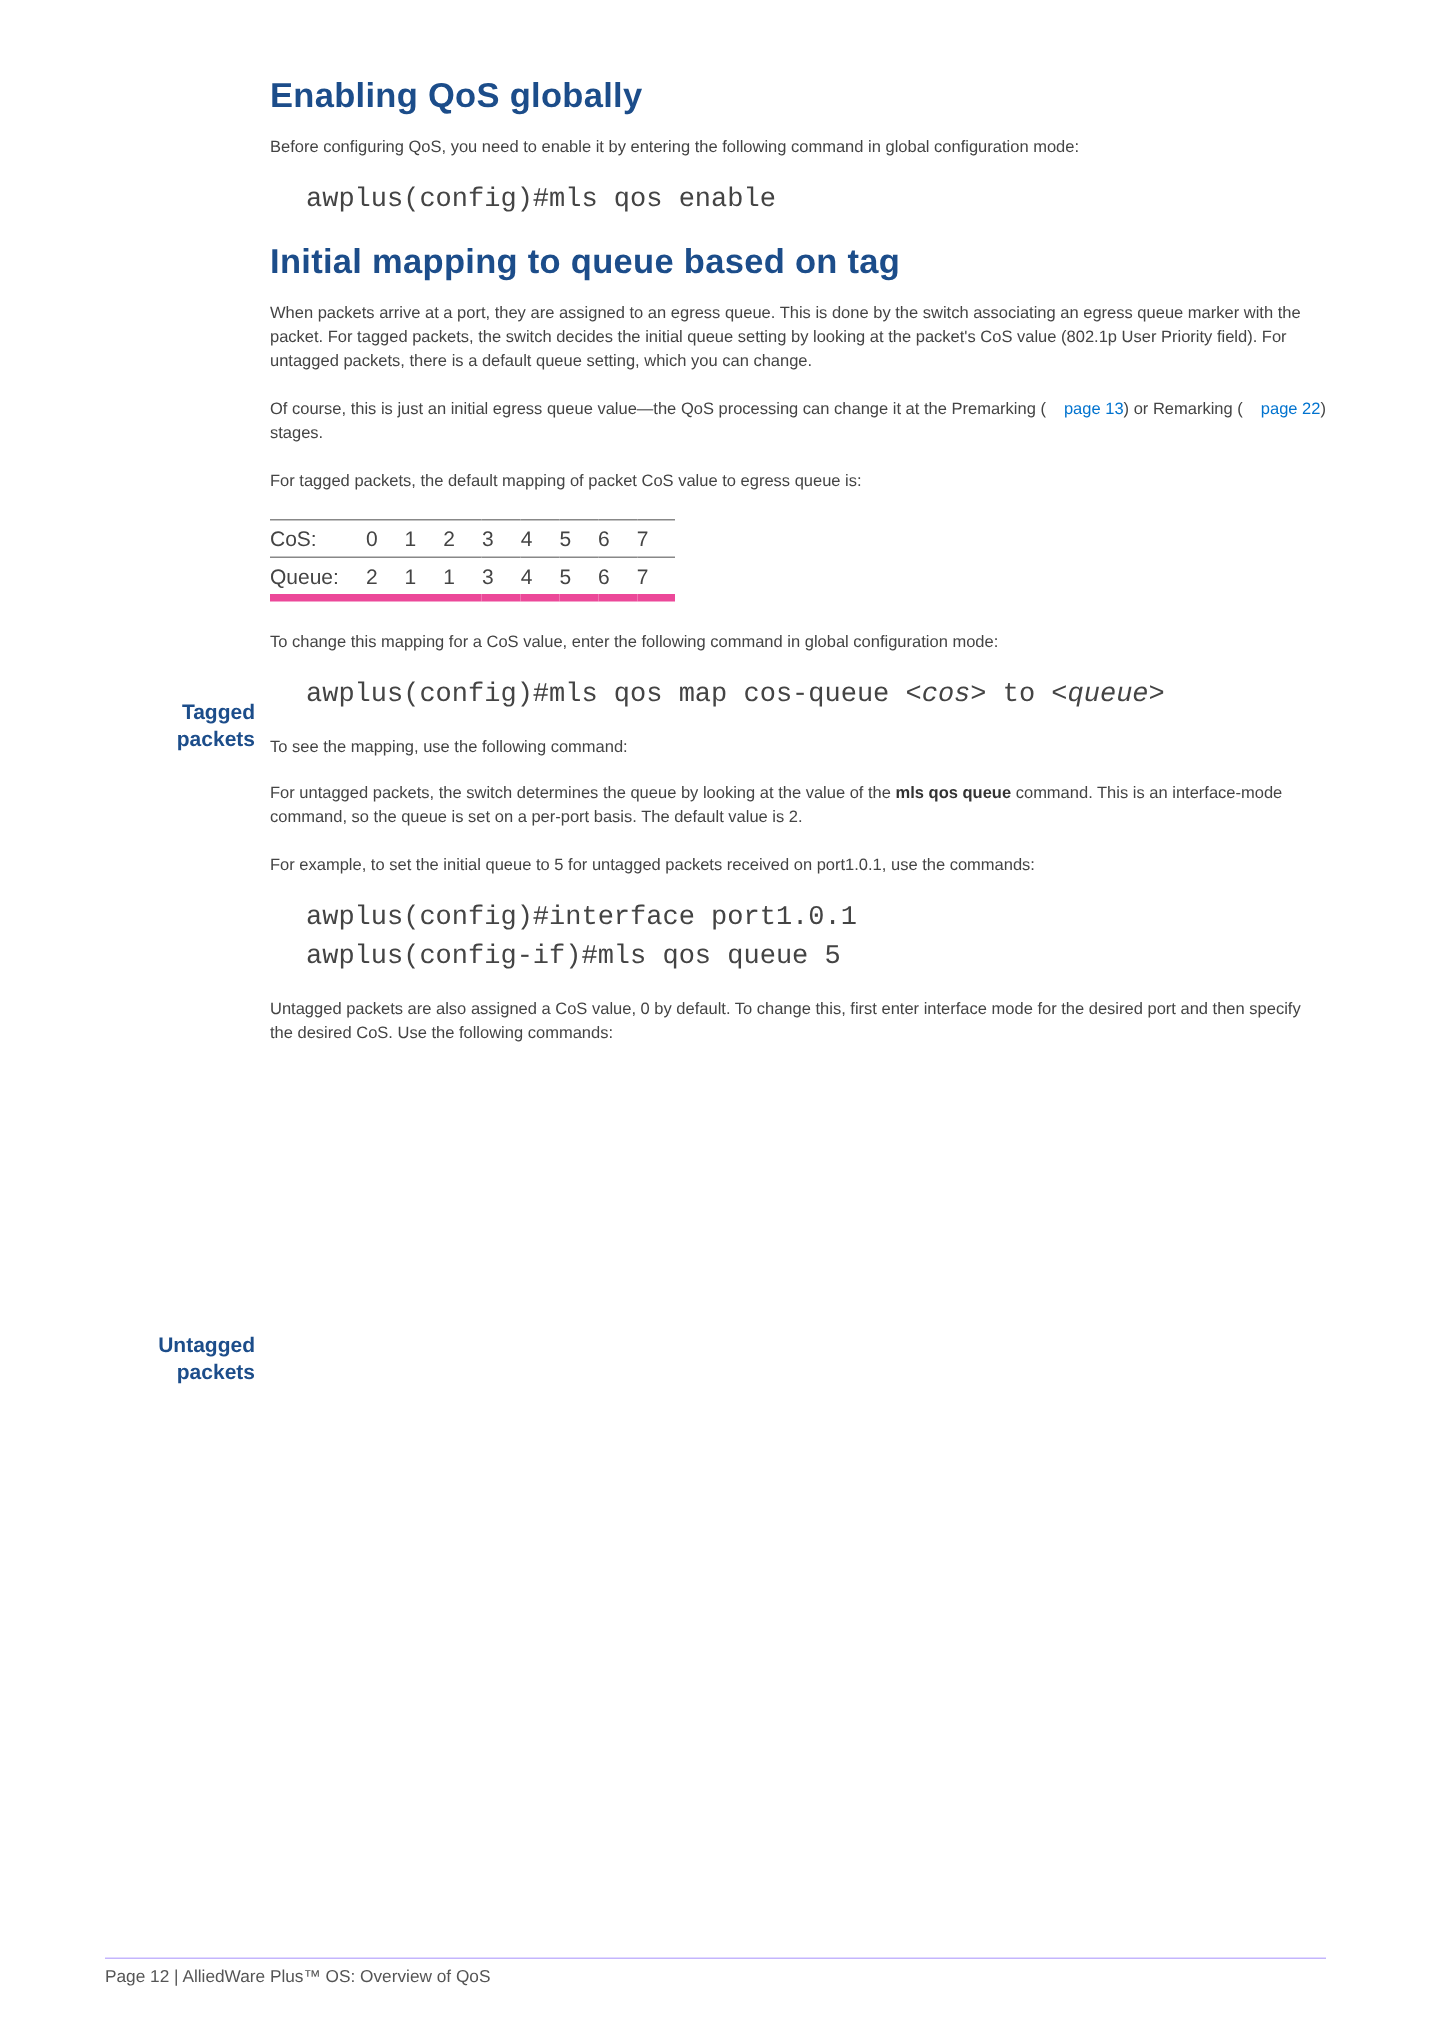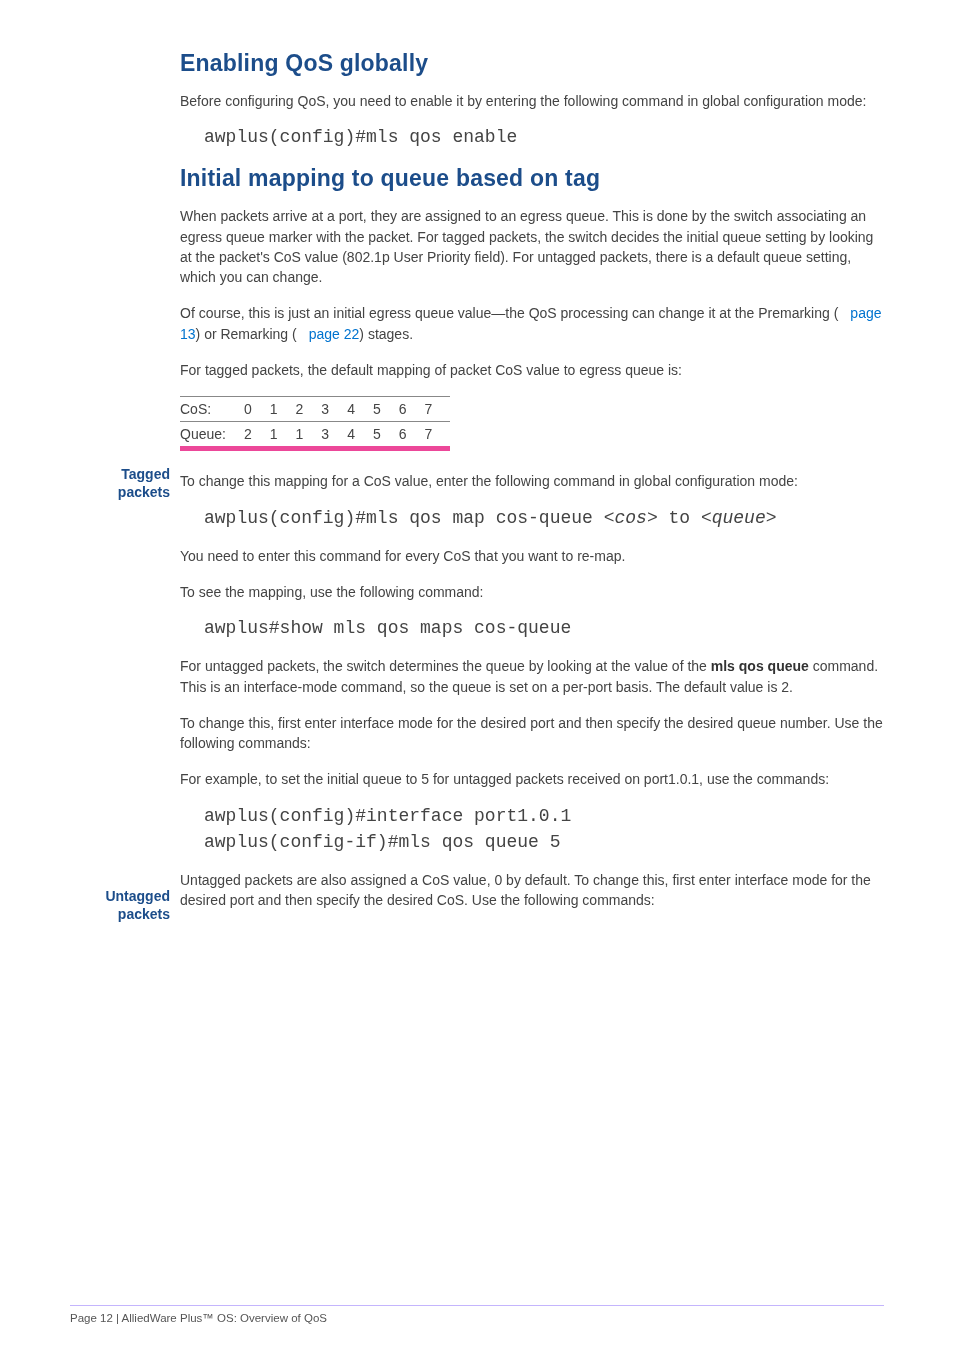--- a/index.html
+++ b/index.html
@@ -21,21 +21,21 @@
     margin-left: 110px;
   }
   h2.section {
     color: #1c4d8a;
     font-size: 23px;
     font-weight: 700;
     margin: 10px 0 14px 0;
     letter-spacing: 0.2px;
   }
   p.body {
-    font-size: 14px;
+    font-size: 11px;
     line-height: 1.45;
     margin: 0 0 16px 0;
   }
   .code {
     font-family: "Courier New", monospace;
     font-size: 18px;
     margin: 0 0 18px 24px;
     white-space: pre;
   }
   .code-block .code { margin-bottom: 6px; }
@@ -118,31 +118,28 @@
         <td>4</td>
         <td>5</td>
         <td>6</td>
         <td>7</td>
       </tr>
     </tbody>
       </table>
 
     <p class="body">To change this mapping for a CoS value, enter the following command in global configuration mode:</p>
     <div class="code"><span>awplus(config)#mls qos map cos-queue &lt;</span><i>cos</i><span>&gt; to &lt;</span><i>queue</i><span>&gt;</span></div>
-    <p class="body">You need to enter this command for every CoS that you want to re-map.</p>
     <p class="body">To see the mapping, use the following command:</p>
-    <div class="code">awplus#show mls qos maps cos-queue</div>
   </div>
 
   <div class="margin-label" style="top:888px;">Untagged packets</div>
   <div class="content">
     <p class="body">
       <span>For untagged packets, the switch determines the queue by looking at the value of the </span><b>mls qos queue</b><span> command. This is an interface-mode command, so the queue is set on a per-port basis. The default value is 2.</span>
     </p>
-    <p class="body">To change this, first enter interface mode for the desired port and then specify the desired queue number. Use the following commands:</p>
     <p class="body">For example, to set the initial queue to 5 for untagged packets received on port1.0.1, use the commands:</p>
     <div class="code-block">
       <div class="code">awplus(config)#interface port1.0.1</div>
       <div class="code">awplus(config-if)#mls qos queue 5</div>
     </div>
     <p class="body">Untagged packets are also assigned a CoS value, 0 by default. To change this, first enter interface mode for the desired port and then specify the desired CoS. Use the following commands:</p>
   </div>
 
   <div class="footer">Page 12 | AlliedWare Plus™ OS: Overview of QoS</div>
 </div>

